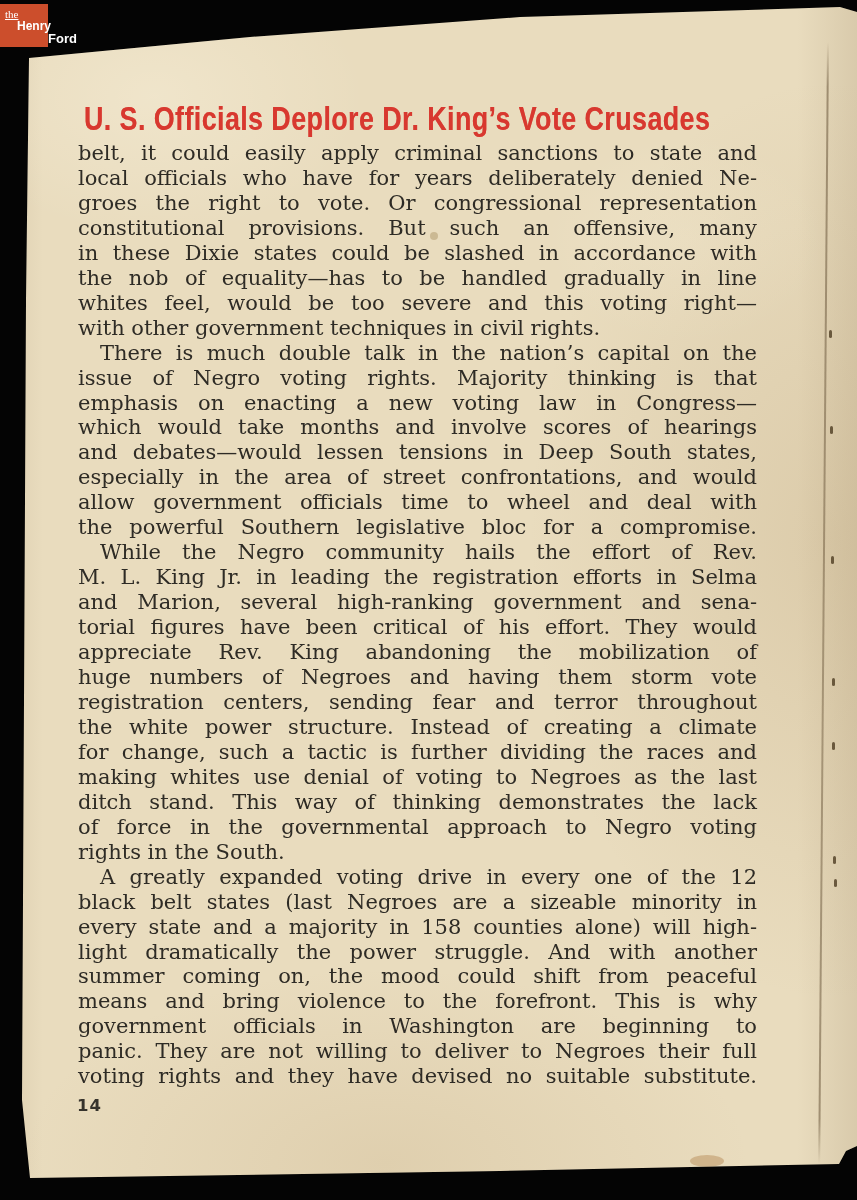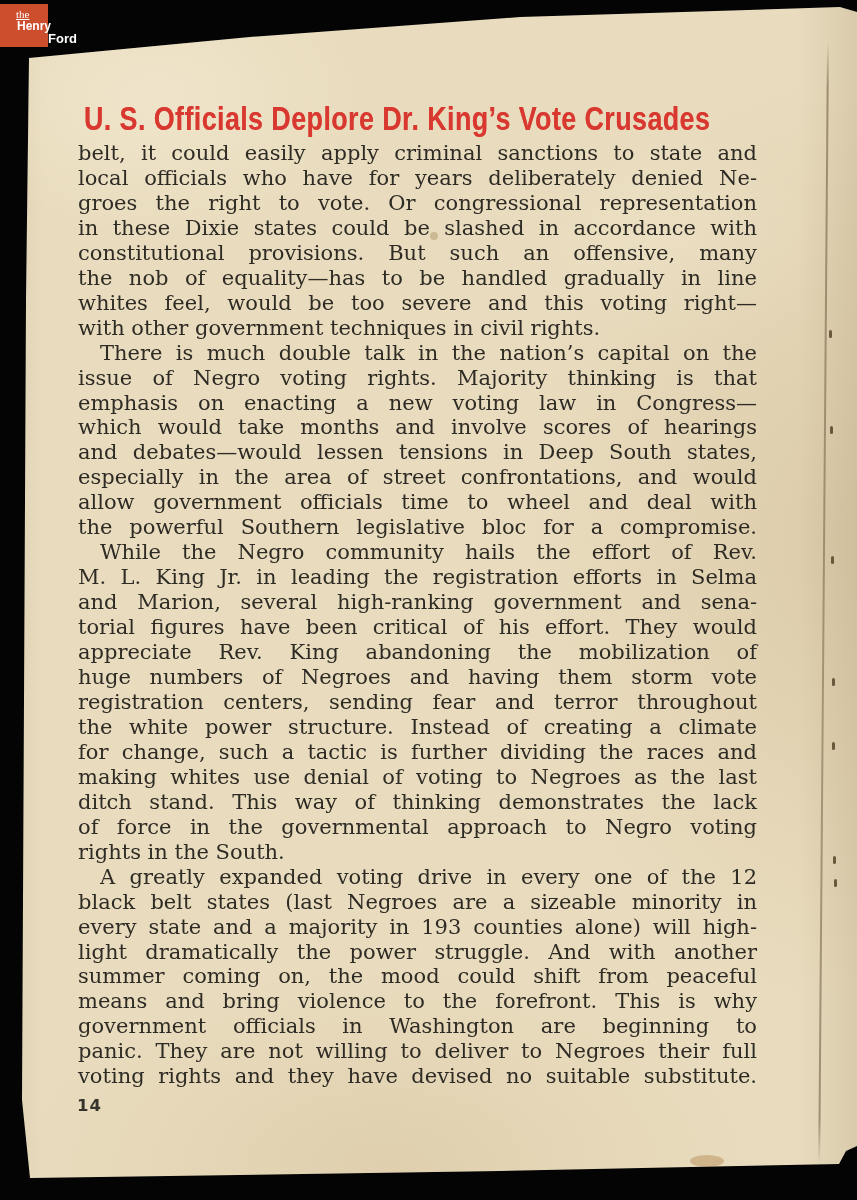--- a/index.html
+++ b/index.html
@@ -19,21 +19,21 @@
                       30px 1178px,22px 1100px,26px 300px);}
   
   .fold{position:absolute;left:827px;top:42px;width:2px;height:1122px;
     background:linear-gradient(to bottom, rgba(92,72,45,0), rgba(92,72,45,0.50) 4%,
                rgba(92,72,45,0.42) 60%, rgba(92,72,45,0.50) 96%, rgba(92,72,45,0));
     transform:rotate(0.45deg);transform-origin:top center;}
   .speck{position:absolute;width:3px;height:8px;border-radius:2px;background:#4d3c22;opacity:.8;}
   
   .logo{position:absolute;left:0;top:4px;width:48px;height:43px;background:#cc4e2c;
         color:#fff;line-height:1;}
-  .logo .the{position:absolute;left:16px;top:5px;font-family:"Liberation Serif",serif;
+  .logo .the{position:absolute;left:5px;top:5px;font-family:"Liberation Serif",serif;
         font-size:11px;text-decoration:underline;}
   .logo .henry{position:absolute;left:17px;top:16px;font-weight:700;font-size:12px;}
   .logo .ford{position:absolute;left:12px;top:28px;font-weight:700;font-size:13px;padding-left:36px;}
   
   .headline{position:absolute;left:84px;top:100px;margin:0;white-space:nowrap;
     font-family:"Liberation Sans",sans-serif;font-weight:700;font-size:33px;
     color:#d8382f;letter-spacing:.5px;transform:scaleX(0.815);transform-origin:left top;
     text-shadow:0 0 .5px rgba(216,56,47,.6);}
   .bodytext{position:absolute;left:78px;top:141px;width:679px;
     font-family:"DejaVu Serif","Liberation Serif",serif;font-size:21px;
@@ -64,22 +64,22 @@
     <div class="stain" style="left:430px;top:232px;width:8px;height:8px;background:rgba(150,120,70,0.35);"></div>
 
     <h1 class="headline">U. S. Officials Deplore Dr. King’s Vote Crusades</h1>
 
     <div class="bodytext">
 
       <div>
         <div class="ln">belt, it could easily apply criminal sanctions to state and</div>
         <div class="ln">local officials who have for years deliberately denied Ne-</div>
         <div class="ln">groes the right to vote. Or congressional representation</div>
+        <div class="ln">constitutional provisions. But such an offensive, many</div>
         <div class="ln">in these Dixie states could be slashed in accordance with</div>
-        <div class="ln">constitutional provisions. But such an offensive, many</div>
         <div class="ln">the nob of equality—has to be handled gradually in line</div>
         <div class="ln">whites feel, would be too severe and this voting right—</div>
         <div class="ln ln-end">with other government techniques in civil rights.</div>
       </div>
 
       <div>
         <div class="ln ln-indent">There is much double talk in the nation’s capital on the</div>
         <div class="ln">issue of Negro voting rights. Majority thinking is that</div>
         <div class="ln">emphasis on enacting a new voting law in Congress—</div>
         <div class="ln">which would take months and involve scores of hearings</div>
@@ -101,21 +101,21 @@
         <div class="ln">for change, such a tactic is further dividing the races and</div>
         <div class="ln">making whites use denial of voting to Negroes as the last</div>
         <div class="ln">ditch stand. This way of thinking demonstrates the lack</div>
         <div class="ln">of force in the governmental approach to Negro voting</div>
         <div class="ln ln-end">rights in the South.</div>
       </div>
 
       <div>
         <div class="ln ln-indent">A greatly expanded voting drive in every one of the 12</div>
         <div class="ln">black belt states (last Negroes are a sizeable minority in</div>
-        <div class="ln">every state and a majority in 193 counties alone) will high-</div>
+        <div class="ln">every state and a majority in 158 counties alone) will high-</div>
         <div class="ln">light dramatically the power struggle. And with another</div>
         <div class="ln">summer coming on, the mood could shift from peaceful</div>
         <div class="ln">means and bring violence to the forefront. This is why</div>
         <div class="ln">government officials in Washington are beginning to</div>
         <div class="ln">panic. They are not willing to deliver to Negroes their full</div>
         <div class="ln">voting rights and they have devised no suitable substitute.</div>
       </div>
     </div>
 
     <div class="pageno">14</div>

